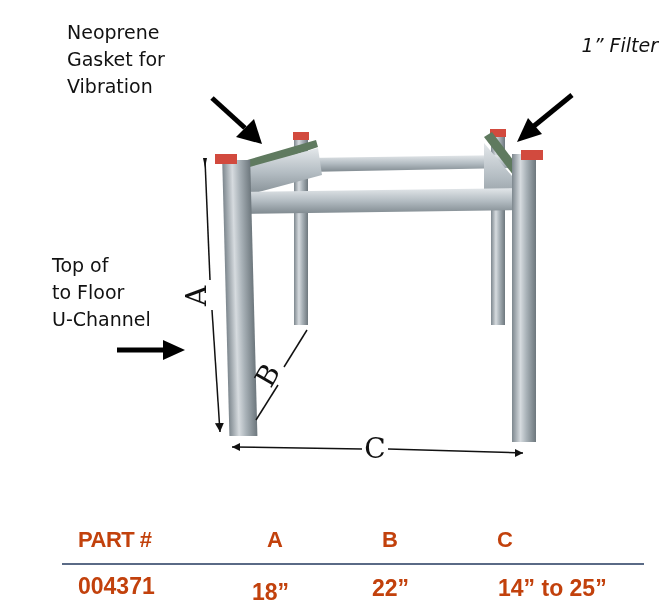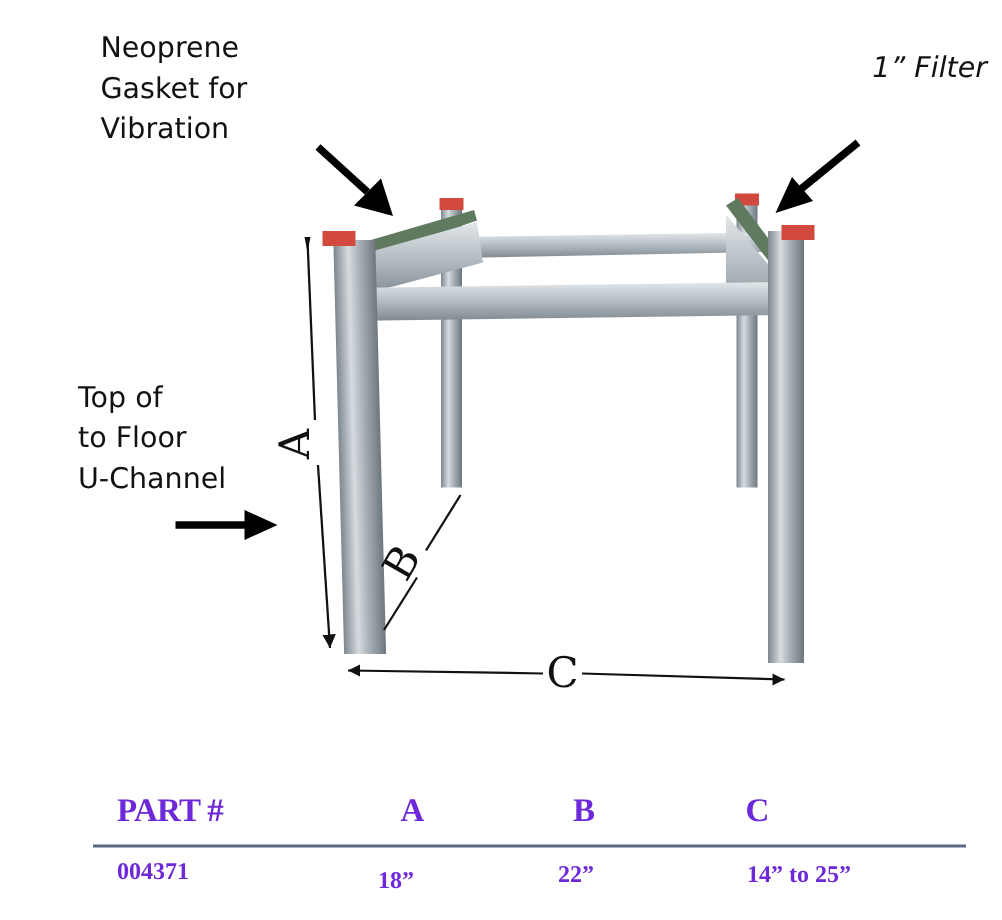--- a/index.html
+++ b/index.html
@@ -5,24 +5,24 @@
   html, body { margin: 0; padding: 0; background: #ffffff; }
   body { width: 668px; height: 613px; position: relative; overflow: hidden; font-family: "DejaVu Sans", sans-serif; }
   .callout { position: absolute; color: #111; font-family: "DejaVu Sans", sans-serif; font-size: 19px; line-height: 27px; font-weight: 400; }
   #callout-neoprene { left: 67px; top: 19px; }
   #callout-filter { right: 10px; top: 32px; text-align: right; font-style: italic; }
   #callout-uchannel { left: 52px; top: 236px; margin-top: 16px; }
   .callout span { display: block; white-space: nowrap; }
   svg.illus { position: absolute; left: 0; top: 0; }
   .dim-label { font-family: "DejaVu Serif", serif; font-size: 28px; fill: #111; }
   .table { position: absolute; left: 62px; top: 527px; width: 582px; }
-  .thead, .trow { position: relative; height: 34px; font-family: Liberation Serif, serif; font-weight: 700; color: #6d28d9; }
+  .thead, .trow { position: relative; height: 34px; font-family: Liberation Sans, sans-serif; font-weight: 700; color: #c2410c; }
   .thead span { position: absolute; top: 0; font-size: 22px; letter-spacing: -0.5px; }
   .divider { height: 2px; background: #5a6a86; margin: 2px 0 6px 0; }
-  .trow span { position: absolute; top: 2px; font-size: 16px; }
+  .trow span { position: absolute; top: 2px; font-size: 23px; }
   .c-part { left: 16px; }
   .c-a { left: 205px; text-align: center; }
   .c-b { left: 320px; }
   .c-c { left: 435px; }
   .trow .c-a { top: 8px; left: 190px; }
   .trow .c-b { left: 310px; top: 4px; }
   .trow .c-c { left: 436px; top: 4px; }
 </style>
 </head>
 <body>

